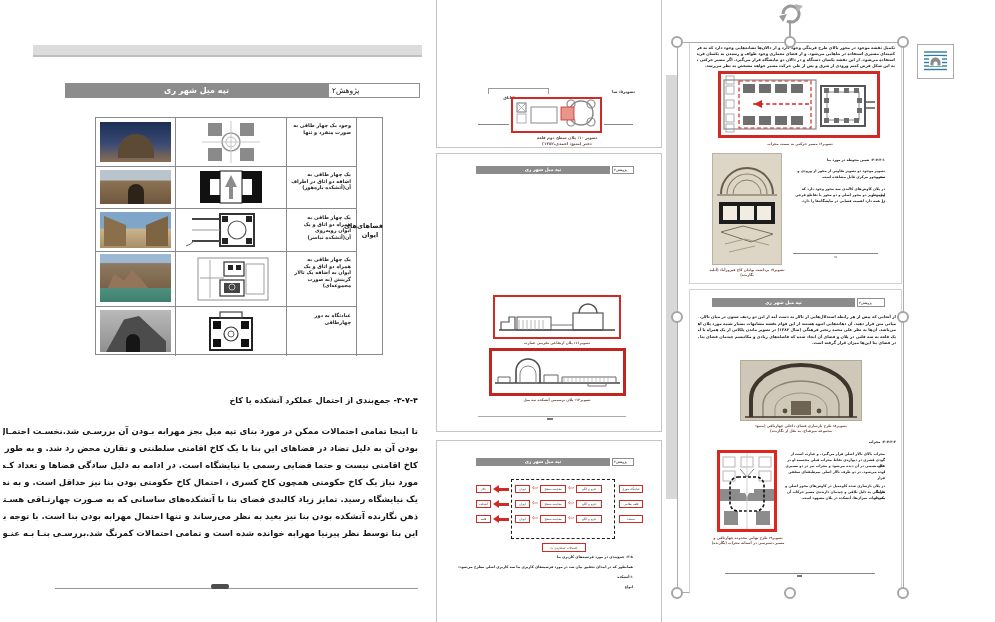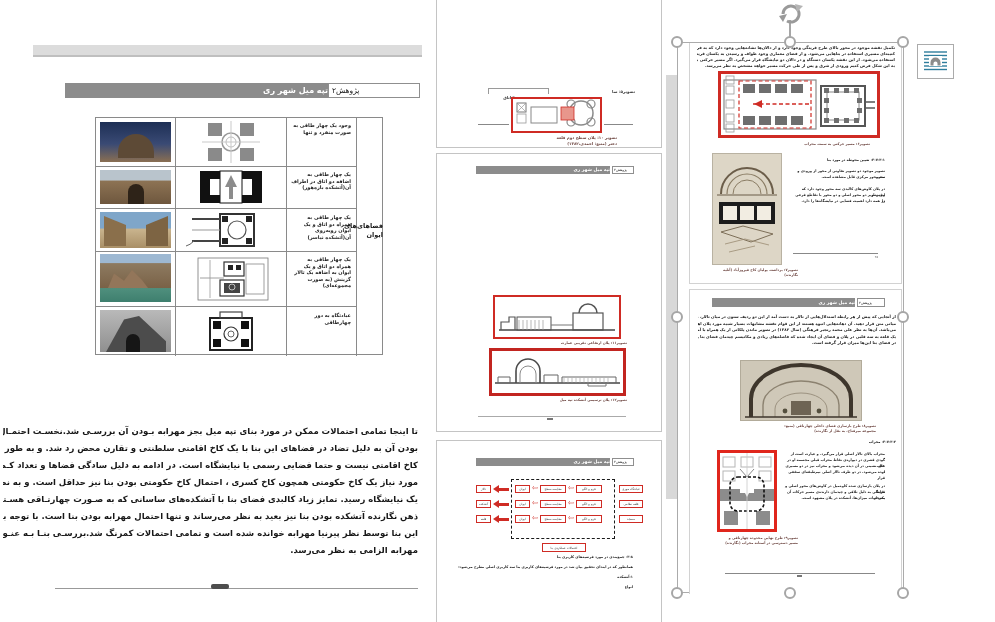--- a/index.html
+++ b/index.html
@@ -3,21 +3,21 @@
 <meta charset="utf-8">
 <style>
   * { box-sizing: border-box; margin: 0; padding: 0; }
   html,body { width: 995px; height: 622px; }
   body { position: relative; background: #fff; overflow: hidden;
          font-family: "DejaVu Sans", sans-serif; }
   .abs { position: absolute; }
   .fa { direction: rtl; unicode-bidi: plaintext; font-family: "DejaVu Sans", sans-serif; color:#1a1a1a; }
   .just { text-align: justify; text-align-last: justify; overflow: hidden; white-space: nowrap; }
   .rt { text-align: right; }
-  .ct { text-align: right; }
+  .ct { text-align: center; }
 
   
   .topstrip { background:#dcdcdc; border-bottom:2px solid #bfbfbf; }
   .hbar { background:#8c8c8c; color:#fff; }
   .badge { background:#fff; border:1px solid #8f8f8f; color:#111; }
   .tbl { border:1px solid #8a8a8a; }
   .tline { background:#8a8a8a; }
   .cell-desc { font-size:5px; line-height:6.5px; padding:2px 3px; font-weight:bold; }
   .para-line { font-size:8.5px; font-weight:bold; height:17px; line-height:17px; color:#181818; }
 
@@ -144,30 +144,30 @@
       <circle cx="51" cy="24" r="3" fill="none" stroke="#666" stroke-width="1"></circle>
     </svg>
     <div class="abs fa cell-desc rt" style="left:192px;top:192px;width:66px;">عبادتگاه به دور چهارطاقی</div>
 
     <div class="abs fa ct" style="left:261px;top:104px;width:26px;font-size:6.5px;font-weight:bold;line-height:9px;">
       <span>فضاهای‌های</span><br>
       <span>ایوان</span>
     </div>
   </div>
 
+  <div class="abs fa rt" style="left:140px;top:396px;width:278px;font-size:8px;font-weight:bold;color:#111;">۳-۷-۴- جمع‌بندی از احتمال عملکرد آتشکده یا کاخ</div>
 
   <div class="abs" style="left:3px;top:423px;width:415px;">
     <div class="fa para-line just">تا اینجا تمامی احتمالات ممکن در مورد بنای تپه میل بجز مهرابه بـودن آن بررسـی شد.نخسـت احتمـال اقـامتی</div>
     <div class="fa para-line just">بودن آن به دلیل تضاد در فضاهای این بنا با یک کاخ اقامتی سلطنتی و تقارن محض رد شد. و به طور قطع یـک</div>
     <div class="fa para-line just">کاخ اقامتی نیست و حتما فضایی رسمی یا نیایشگاه است. در ادامه به دلیل سادگی فضاها و تعداد کـم فضـای</div>
     <div class="fa para-line just">مورد نیاز یک کاخ حکومتی همچون کاخ کسری ، احتمال کاخ حکومتی بودن بنا نیز حداقل است. و به نظر این بنا</div>
     <div class="fa para-line just">یک نیایشگاه رسید. تمایز زیاد کالبدی فضای بنا با آتشکده‌های ساسانی که به صـورت چهارتـاقی هسـتند در</div>
     <div class="fa para-line just">ذهن نگارنده آتشکده بودن بنا نیز بعید به نظر می‌رساند و تنها احتمال مهرابه بودن بنا است. با توجه به اینکه</div>
     <div class="fa para-line just">این بنا توسط نظر پیرنیا مهرابه خوانده شده است و تمامی احتمالات کمرنگ شد.بررسـی بنـا بـه عنـوان یـک</div>
-    <div class="fa para-line rt" style="text-align-last:right;">مهرابه الزامی به نظر می‌رسد.</div>
   </div>
 
   <div class="abs hr" style="left:55px;top:588px;width:363px;"></div>
   <div class="abs" style="left:211px;top:584px;width:18px;height:5px;background:#4e4e4e;border-radius:2px;"></div>
 </div>
 
 <div class="abs page" style="left:436px;top:0;width:226px;height:148px;border-top:none;">
   <div class="abs" style="left:51px;top:88px;width:61px;height:6px;border:1px solid #9a9a9a;border-bottom:none;"></div>
   <div class="abs fa" style="left:52px;top:95px;width:26px;font-size:4px;font-weight:bold;color:#333;">۴ اتاق</div>
   <div class="abs fa rt" style="left:163px;top:89px;width:35px;font-size:4px;font-weight:bold;color:#333;">تصویر۵: نما</div>

